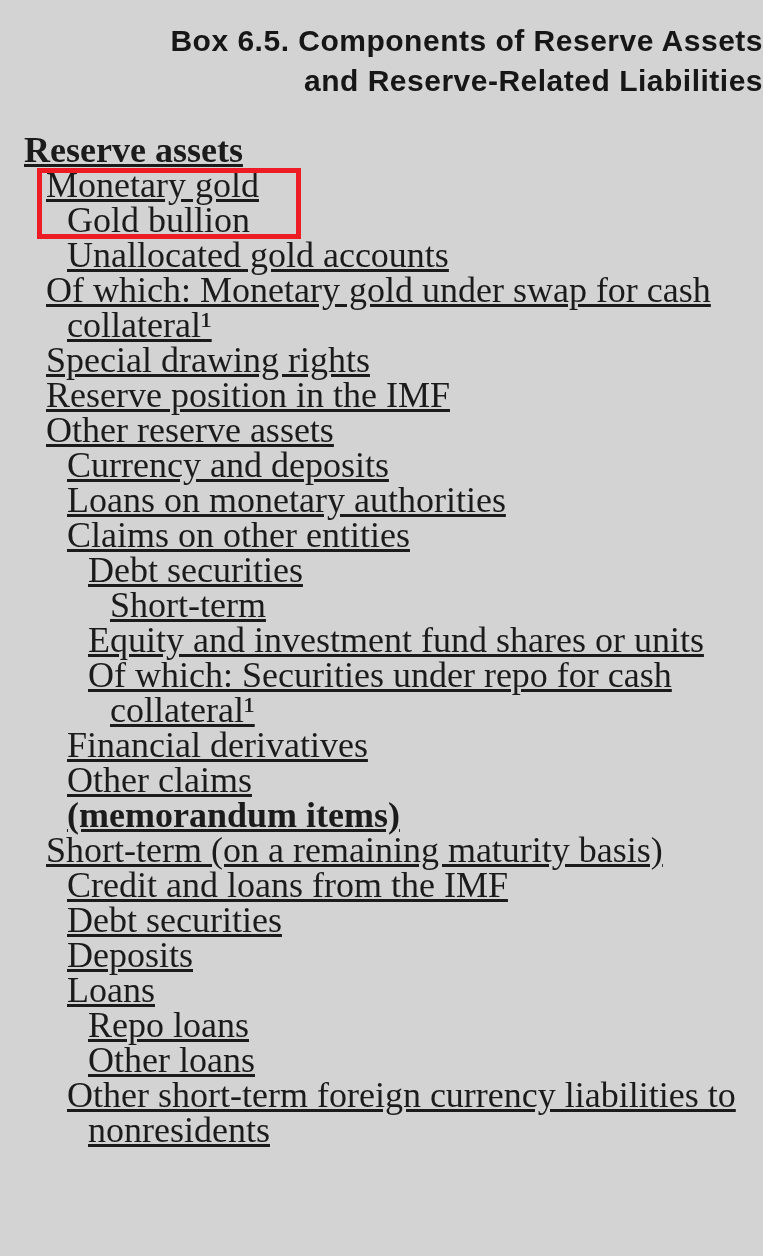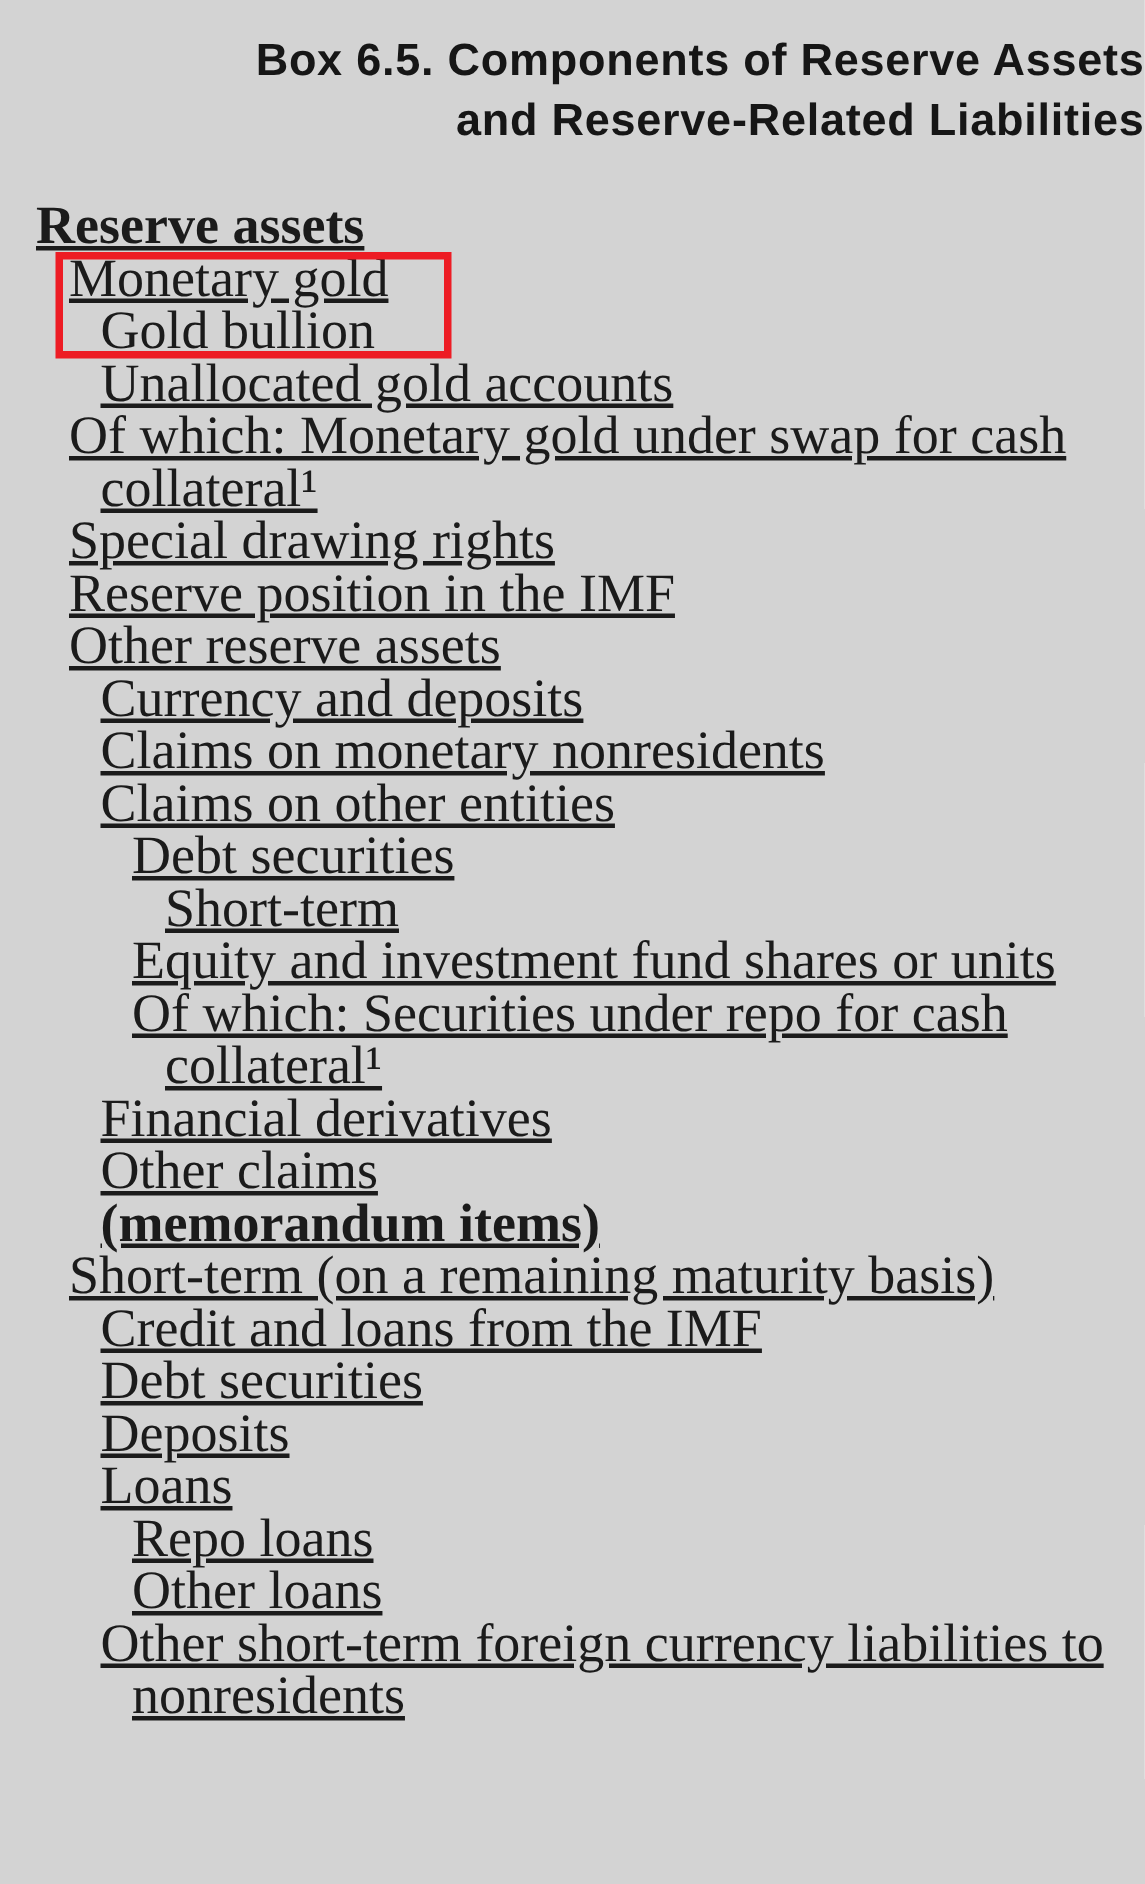--- a/index.html
+++ b/index.html
@@ -76,21 +76,21 @@
       <div class="line ind0 bold">Reserve assets</div>
       <div class="line ind1">Monetary gold</div>
       <div class="line ind2">Gold bullion</div>
       <div class="line ind2">Unallocated gold accounts</div>
       <div class="line ind1">Of which: Monetary gold under swap for cash</div>
       <div class="line ind2">collateral¹</div>
       <div class="line ind1">Special drawing rights</div>
       <div class="line ind1">Reserve position in the IMF</div>
       <div class="line ind1">Other reserve assets</div>
       <div class="line ind2">Currency and deposits</div>
-      <div class="line ind2">Claims on monetary nonresidents</div>
+      <div class="line ind2">Loans on monetary authorities</div>
       <div class="line ind2">Claims on other entities</div>
       <div class="line ind3">Debt securities</div>
       <div class="line ind4">Short-term</div>
       <div class="line ind3">Equity and investment fund shares or units</div>
       <div class="line ind3">Of which: Securities under repo for cash</div>
       <div class="line ind4">collateral¹</div>
       <div class="line ind2">Financial derivatives</div>
       <div class="line ind2">Other claims</div>
       <div class="line ind2 bold">(memorandum items)</div>
       <div class="line ind1">Short-term (on a remaining maturity basis)</div>

